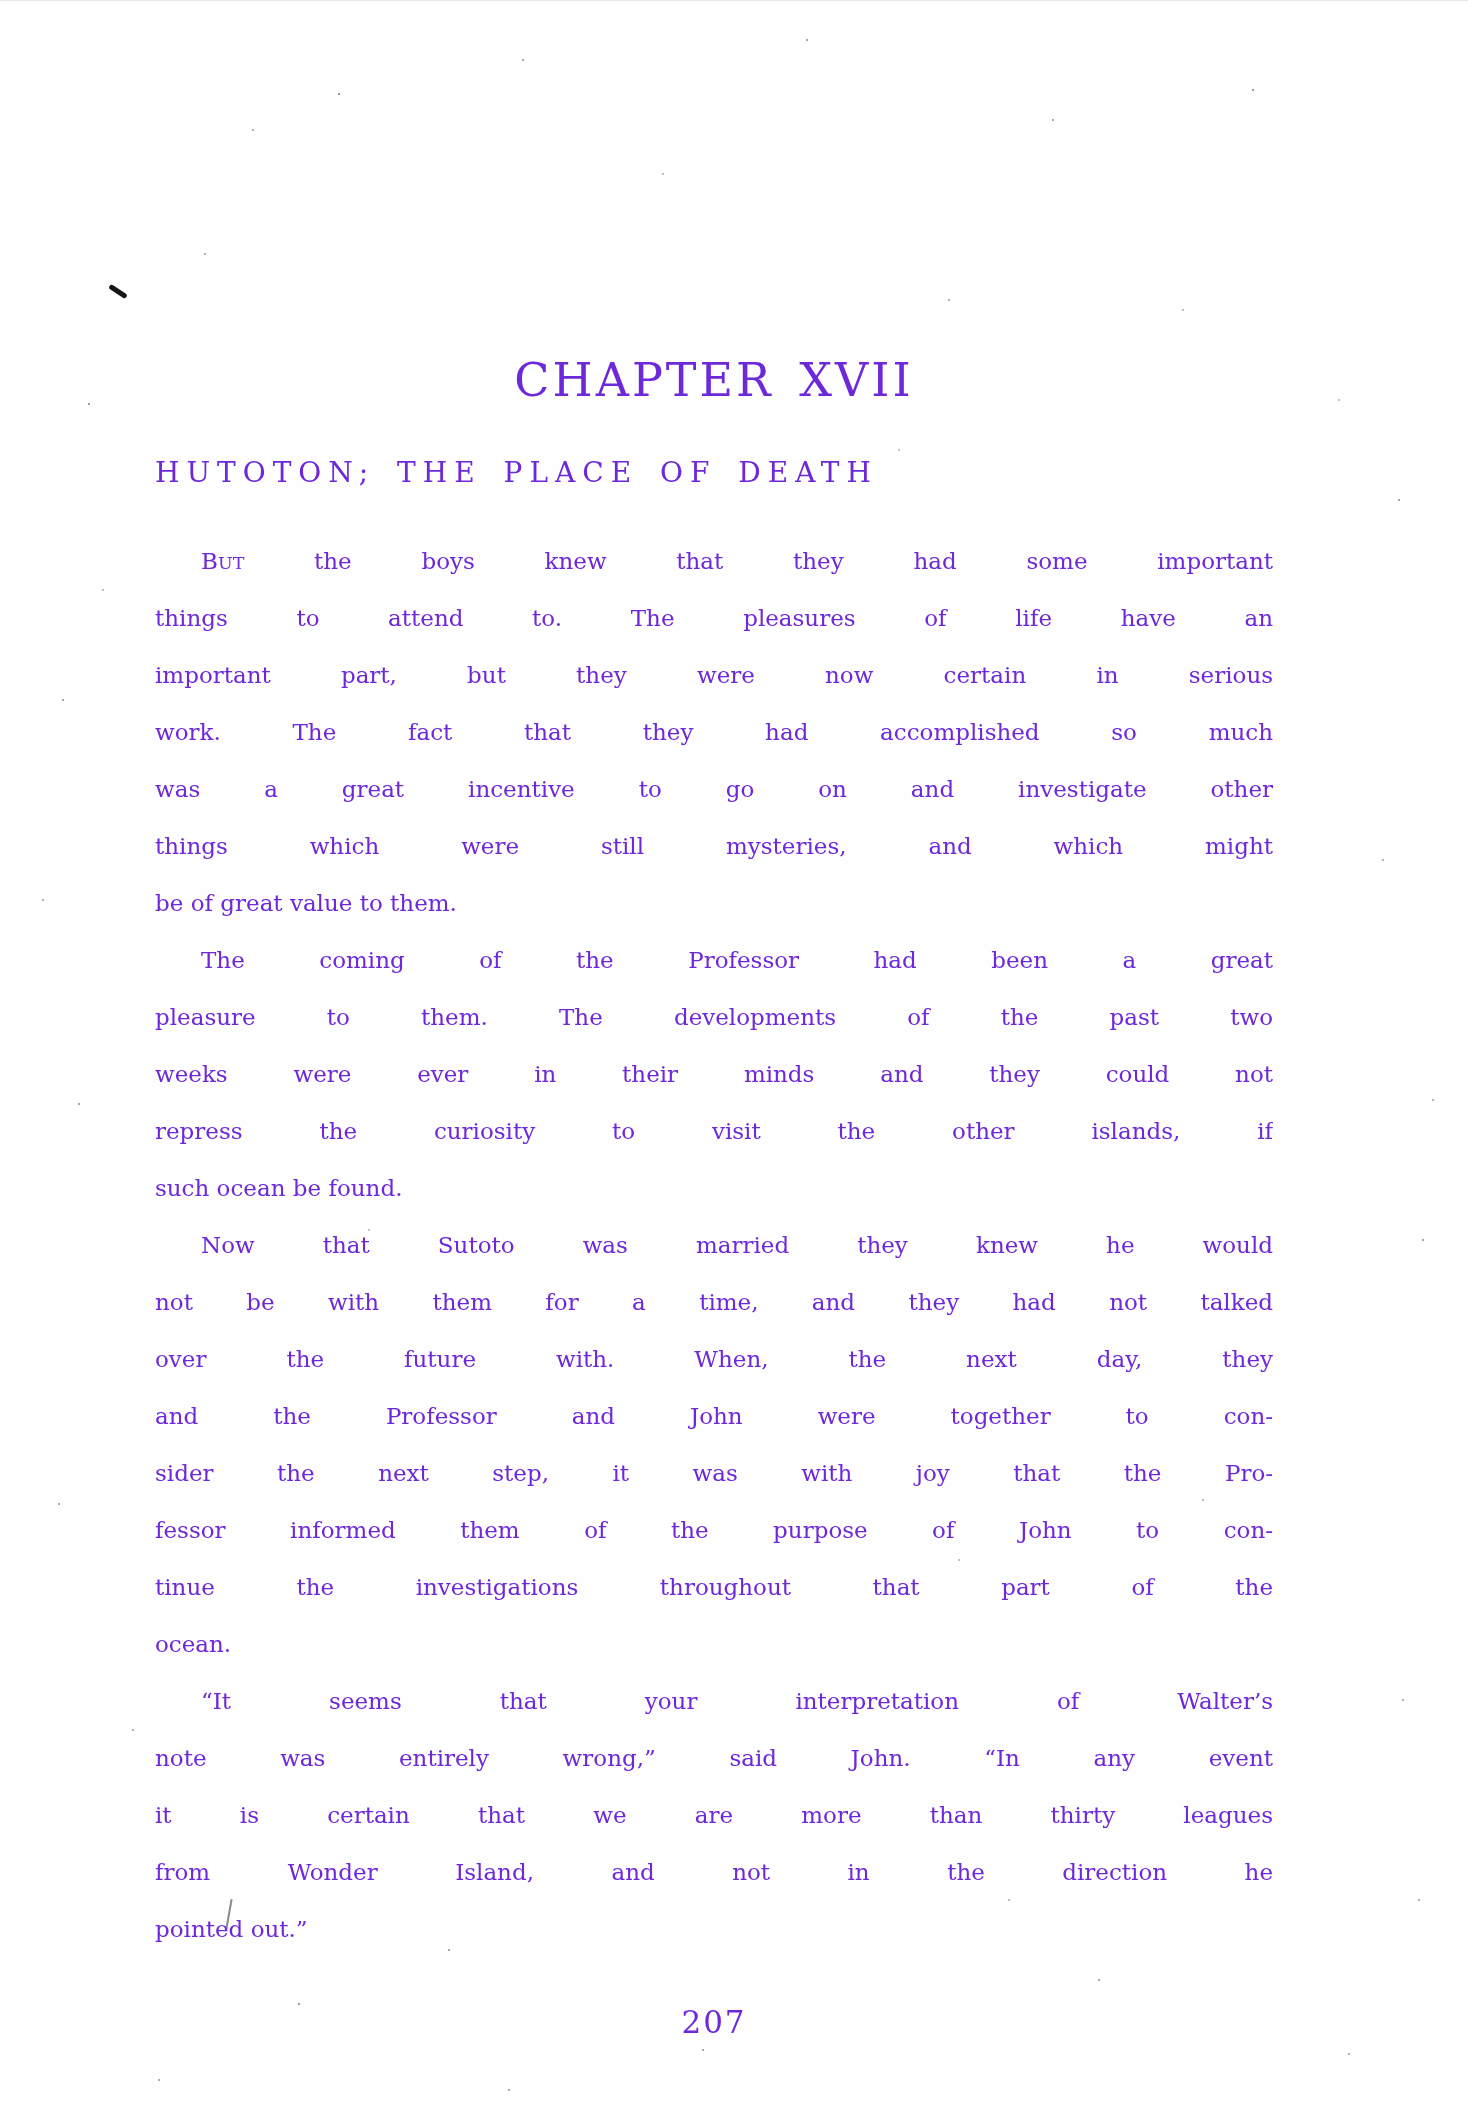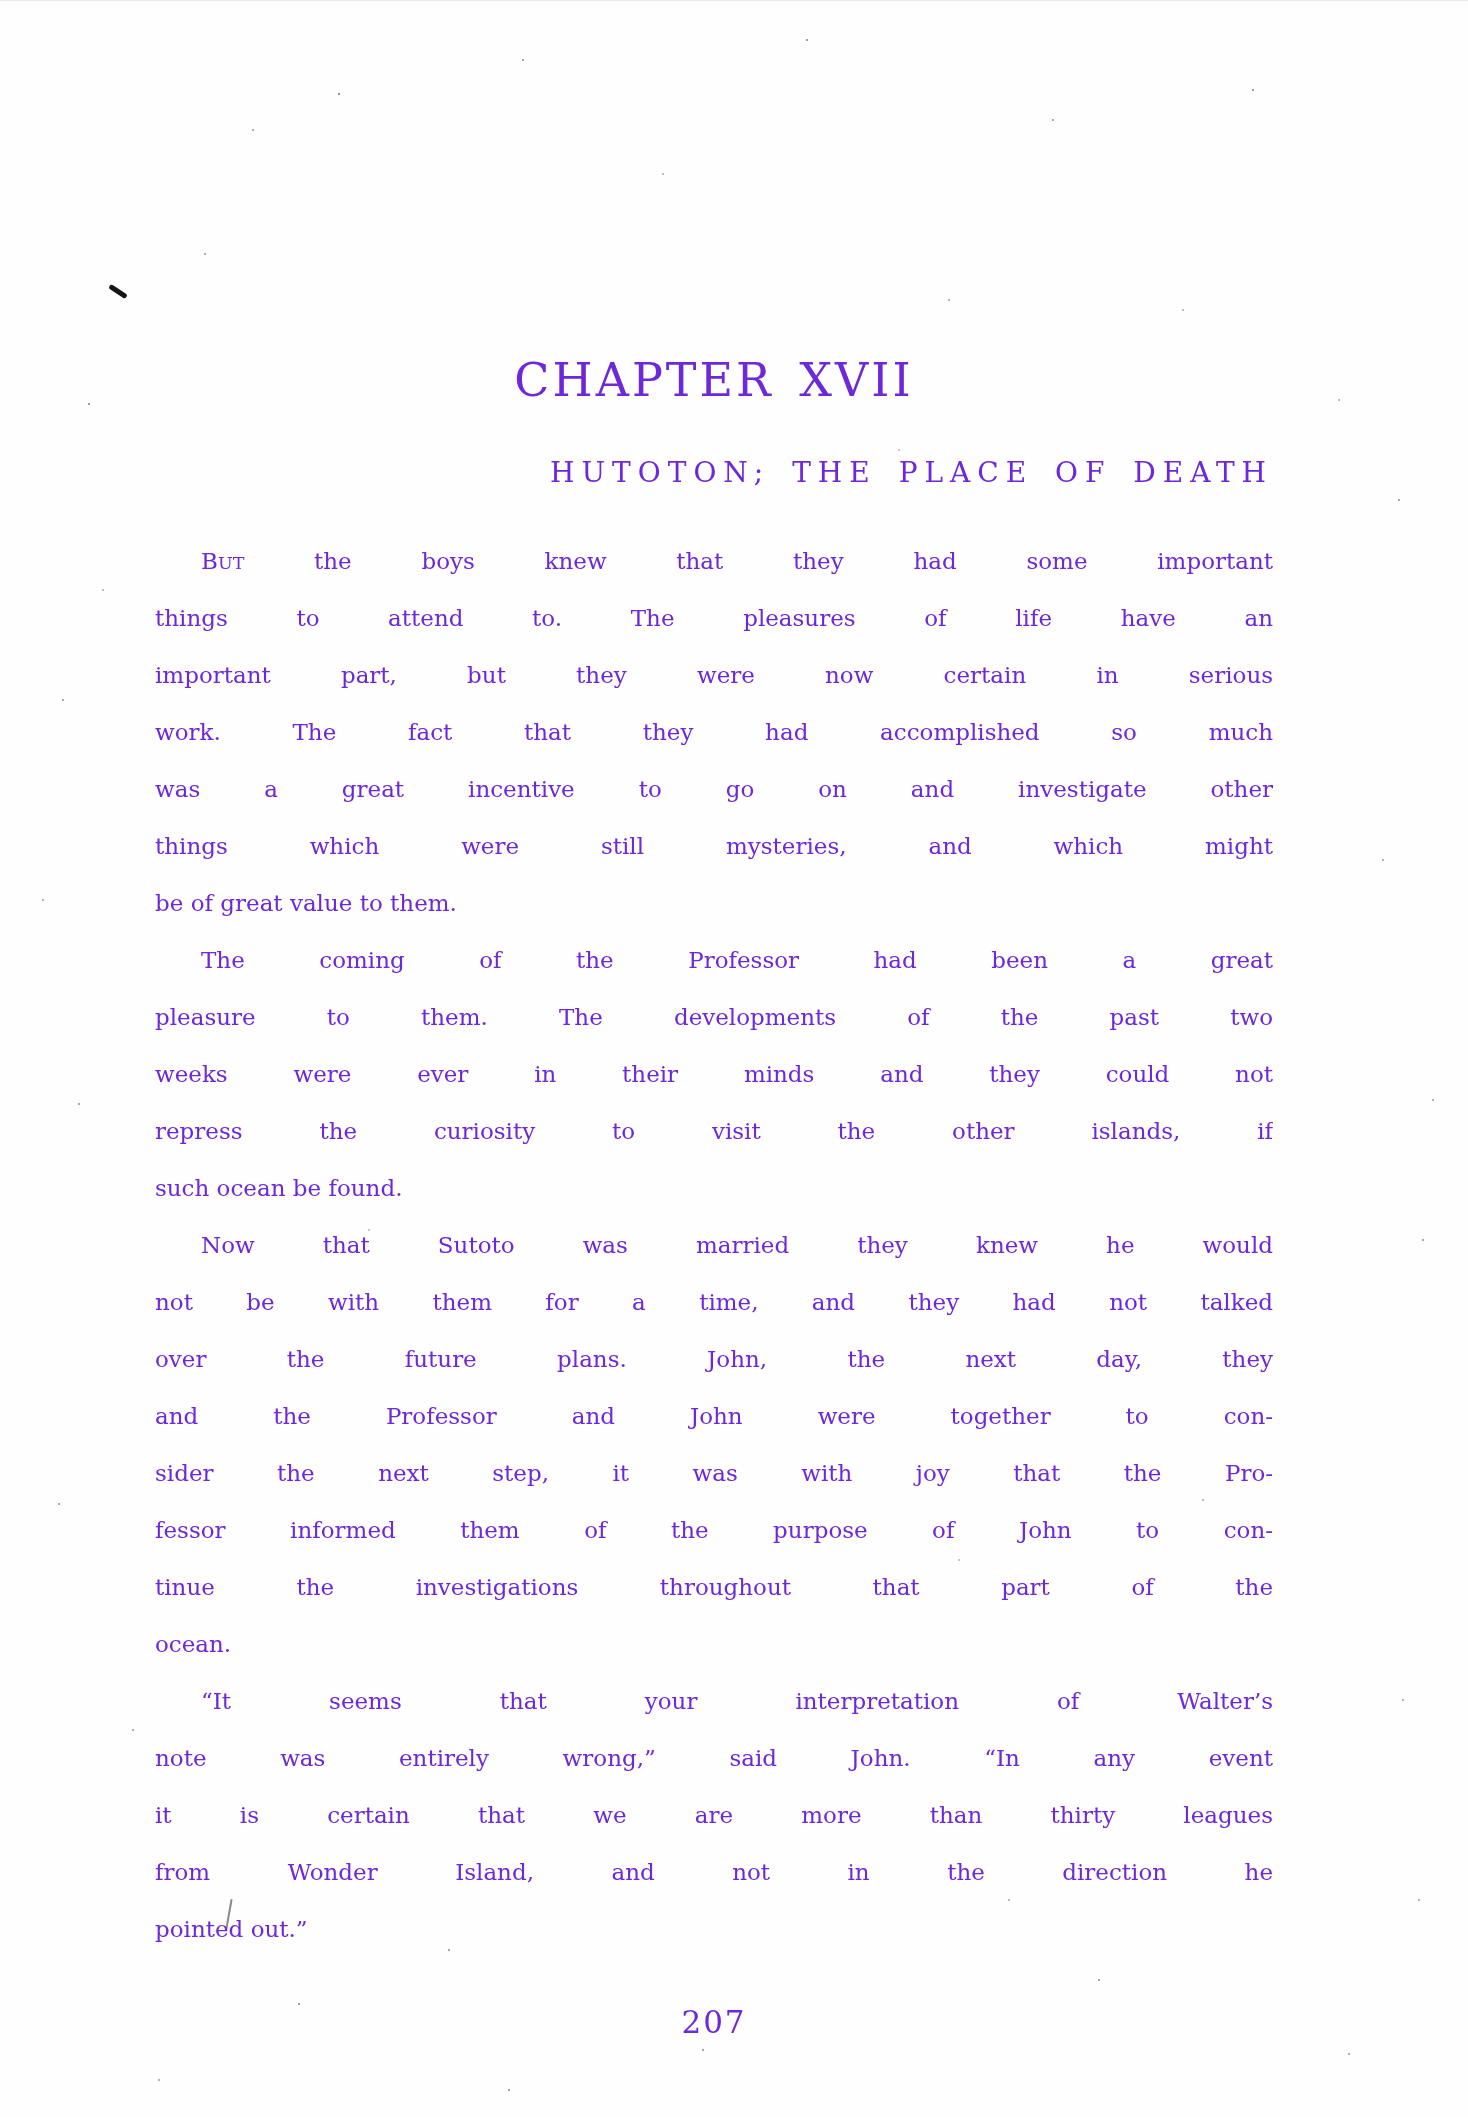--- a/index.html
+++ b/index.html
@@ -29,21 +29,21 @@
     line-height: 54px;
     font-weight: normal;
     text-align: center;
     letter-spacing: 3px;
     word-spacing: 8px;
   }
   .chapter-subtitle {
     margin-top: 46px;
     font-size: 28px;
     line-height: 40px;
-    text-align: right;
+    text-align: left;
     letter-spacing: 7px;
     word-spacing: 6px;
   }
   .page-body {
     margin-top: 40px;
     font-size: 23px;
   }
   .paragraph { margin: 0; }
   .line {
     height: 57px;
@@ -143,21 +143,21 @@
         <div class="paragraph">
           <div class="line first">The coming of the Professor had been a great</div>
           <div class="line">pleasure to them.  The developments of the past two</div>
           <div class="line">weeks were ever in their minds and they could not</div>
           <div class="line">repress the curiosity to visit the other islands, if</div>
           <div class="line last">such ocean be found.</div>
         </div>
         <div class="paragraph">
           <div class="line first">Now that Sutoto was married they knew he would</div>
           <div class="line">not be with them for a time, and they had not talked</div>
-          <div class="line">over the future plans.  John, the next day, they</div>
+          <div class="line">over the future with.  When, the next day, they</div>
           <div class="line">and the Professor and John were together to con-</div>
           <div class="line">sider the next step, it was with joy that the Pro-</div>
           <div class="line">fessor informed them of the purpose of John to con-</div>
           <div class="line">tinue the investigations throughout that part of the</div>
           <div class="line last">ocean.</div>
         </div>
         <div class="paragraph">
           <div class="line first">“It seems that your interpretation of Walter’s</div>
           <div class="line">note was entirely wrong,” said John.  “In any event</div>
           <div class="line">it is certain that we are more than thirty leagues</div>

